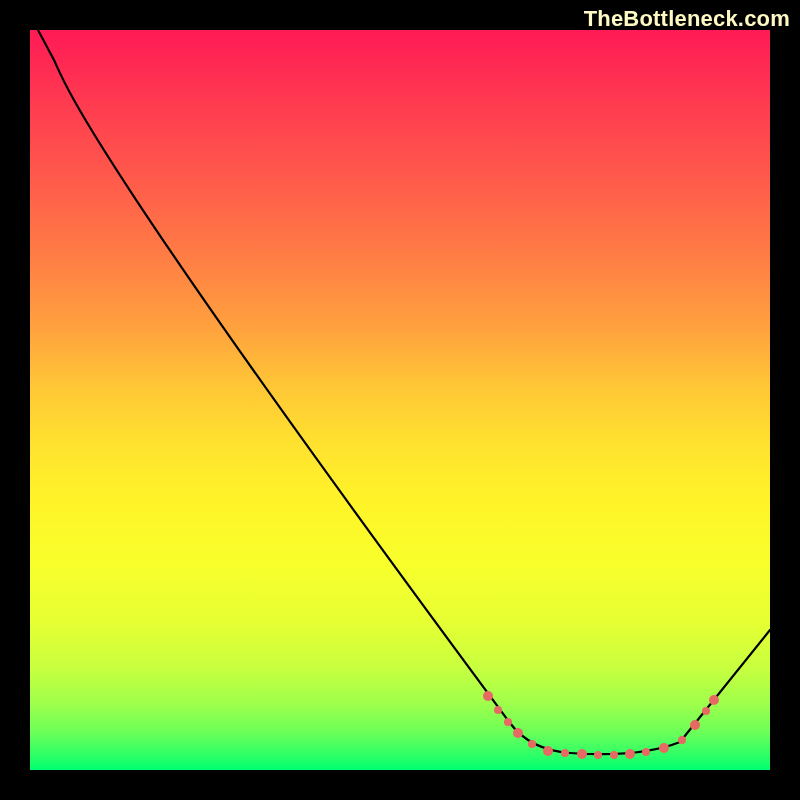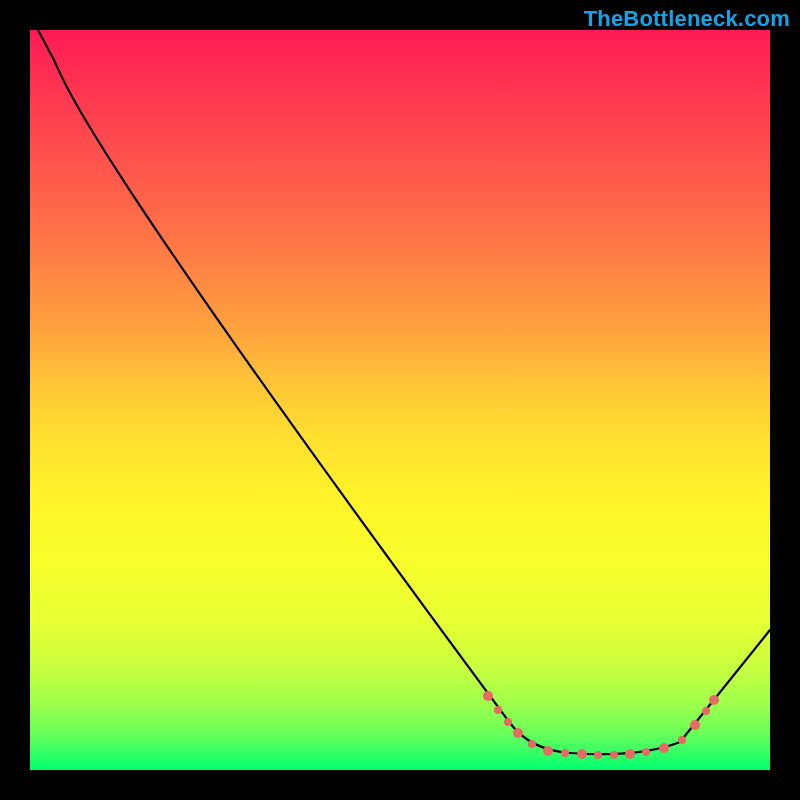--- a/index.html
+++ b/index.html
@@ -10,21 +10,21 @@
     height: 800px;
     background: #000;
   }
   .watermark {
     position: absolute;
     top: 6px;
     right: 10px;
     font-family: Arial, Helvetica, sans-serif;
     font-size: 22px;
     font-weight: bold;
-    color: #0ea5e9;
+    color: #fef9c3;
     letter-spacing: 0.2px;
   }
   .plot {
     position: absolute;
     left: 30px;
     top: 30px;
     width: 740px;
     height: 740px;
     overflow: hidden;
   }

